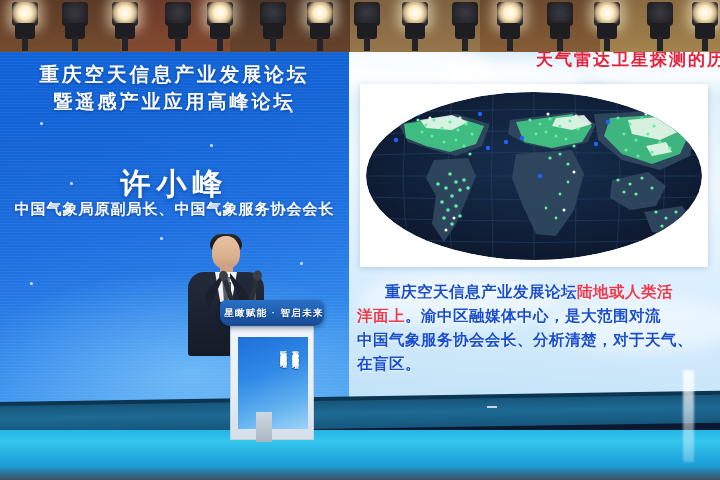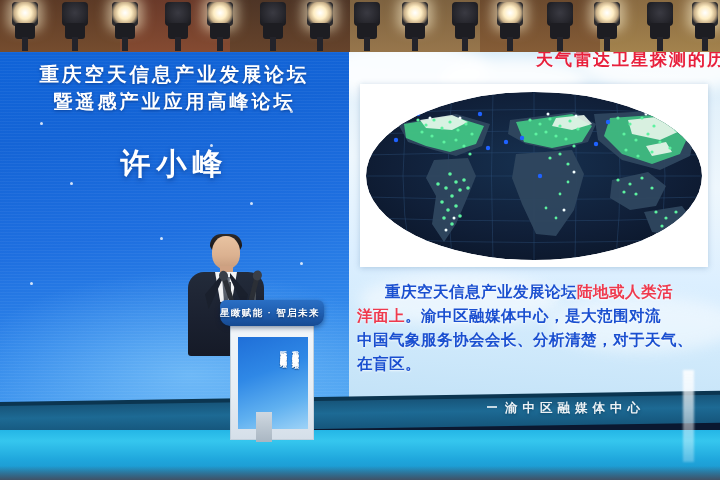--- a/index.html
+++ b/index.html
@@ -30,21 +30,21 @@
   .panel-left:after{ content:""; position:absolute; inset:0;
      background:repeating-linear-gradient(180deg, rgba(255,255,255,.045) 0 1px, rgba(0,0,0,0) 1px 3px); }
   .sparkle { position:absolute; width:3px; height:3px; border-radius:50%; background:rgba(255,255,255,.8); filter:blur(.4px); }
   .glow-b { position:absolute; left:-40px; bottom:-60px; width:460px; height:210px; border-radius:50%;
             background:radial-gradient(ellipse at 50% 50%, rgba(150,215,255,.55), rgba(150,215,255,0) 70%); }
 
   .banner-head { position:absolute; left:0; top:0; width:349px; text-align:center; padding-top:8px; z-index:3; }
   .bh-line { color:#ffffff; font-weight:bold; letter-spacing:3px; font-size:19px; line-height:28px;
              text-shadow:0 1px 3px rgba(0,40,110,.6); white-space:nowrap; }
   .bh-line.l1 { font-size:19.5px; }
-  .speaker-name { position:absolute; left:0; top:92px; width:349px; text-align:center; z-index:3;
+  .speaker-name { position:absolute; left:0; top:112px; width:349px; text-align:center; z-index:3;
                   color:#fff; font-size:30px; font-weight:bold; letter-spacing:6px;
                   text-shadow:0 2px 5px rgba(0,40,110,.55); }
   .speaker-role { position:absolute; left:0; top:148px; width:349px; text-align:center; z-index:3;
                   color:#ffffff; font-size:15px; font-weight:bold; letter-spacing:1px;
                   text-shadow:0 1px 3px rgba(0,40,110,.6); white-space:nowrap; }
 
   
   .panel-right { position:absolute; left:349px; top:0; width:371px; height:368px; overflow:hidden;
      background:linear-gradient(185deg,#cfe8f8 0%,#e3f1fb 14%,#eef7fd 34%,#dcefff 58%,#cfe9fb 78%,#bfe0f6 100%); }
   .cloud { position:absolute; border-radius:50%; background:rgba(255,255,255,.85); filter:blur(7px); }
@@ -102,21 +102,21 @@
   .p-tie { position:absolute; left:37px; top:41px; width:8px; height:28px;
            background:linear-gradient(180deg,#6d7480,#4a515d); clip-path:polygon(0 0,100% 0,72% 100%,28% 100%); }
   .p-lapelL { position:absolute; left:20px; top:37px; width:18px; height:36px; background:#1a202d;
               clip-path:polygon(100% 0,100% 14%,20% 100%,0 60%); }
   .p-lapelR { position:absolute; left:45px; top:37px; width:18px; height:36px; background:#1a202d;
               clip-path:polygon(0 0,0 14%,80% 100%,100% 60%); }
 
   .podium { position:absolute; left:220px; top:300px; width:104px; height:140px; z-index:10; }
   .pod-plate { position:absolute; left:0; top:0; width:104px; height:26px; border-radius:6px 6px 10px 10px;
                background:linear-gradient(180deg,#2a6fc4 0%,#1f5fb2 48%,#164a92 100%);
-               box-shadow:0 2px 5px rgba(0,25,60,.45); display:flex; align-items:center; justify-content:flex-start; }
+               box-shadow:0 2px 5px rgba(0,25,60,.45); display:flex; align-items:center; justify-content:flex-end; }
   .pod-plate span { color:#fff; font-size:9.5px; font-weight:bold; letter-spacing:1.4px; white-space:nowrap;
                     text-shadow:0 1px 2px rgba(0,30,70,.7); }
   .pod-body { position:absolute; left:10px; top:24px; width:84px; height:116px;
               background:linear-gradient(180deg,#f2f6fa 0%,#e6edf4 60%,#d5dfe9 100%);
               border:1px solid #c3d1dd; }
   .pod-screen { position:absolute; left:7px; top:12px; width:70px; height:92px;
                 background:linear-gradient(160deg,#1f6fd8 0%,#2f88e6 38%,#5fb0f0 72%,#9ed3f7 100%);
                 overflow:hidden; }
   .pod-vtext { position:absolute; right:8px; top:8px; height:78px; writing-mode:vertical-rl;
                color:rgba(255,255,255,.95); font-size:7px; font-weight:bold; letter-spacing:1px;
@@ -235,20 +235,21 @@
       <div class="sparkle" style="left:300px;top:210px"></div>
       <div class="sparkle" style="left:30px;top:230px"></div>
       <div class="sparkle" style="left:195px;top:255px"></div>
 
       <div class="banner-head">
         <div class="bh-line l1">重庆空天信息产业发展论坛</div>
         <div class="bh-line l2">暨遥感产业应用高峰论坛</div>
       </div>
 
       <div class="speaker-name">许小峰</div>
+      <div class="speaker-role">中国气象局原副局长、中国气象服务协会会长</div>
     </div>
 
     <div class="panel-right">
       <div class="cloud" style="left:-30px;top:-10px;width:170px;height:56px"></div>
       <div class="cloud" style="left:90px;top:6px;width:150px;height:40px"></div>
       <div class="cloud" style="left:230px;top:-14px;width:180px;height:54px"></div>
       <div class="cloud" style="left:10px;top:222px;width:200px;height:52px;opacity:.6"></div>
       <div class="cloud" style="left:200px;top:244px;width:190px;height:56px;opacity:.55"></div>
 
       <div class="slide-title">天气雷达卫星探测的历</div>
@@ -450,15 +451,14 @@
       <span>星瞰赋能 · 智启未来</span>
     </div>
   </div>
   <div class="pod-post"></div>
 
   <div class="band-edge"></div>
   <div class="band"></div>
   <div class="floor"></div>
   <div class="light-streak"></div>
   <div class="wm-dash"></div>
-  <div class="watermark">渝中区融媒体中心</div>
 
 </div>
 
 </body></html>

